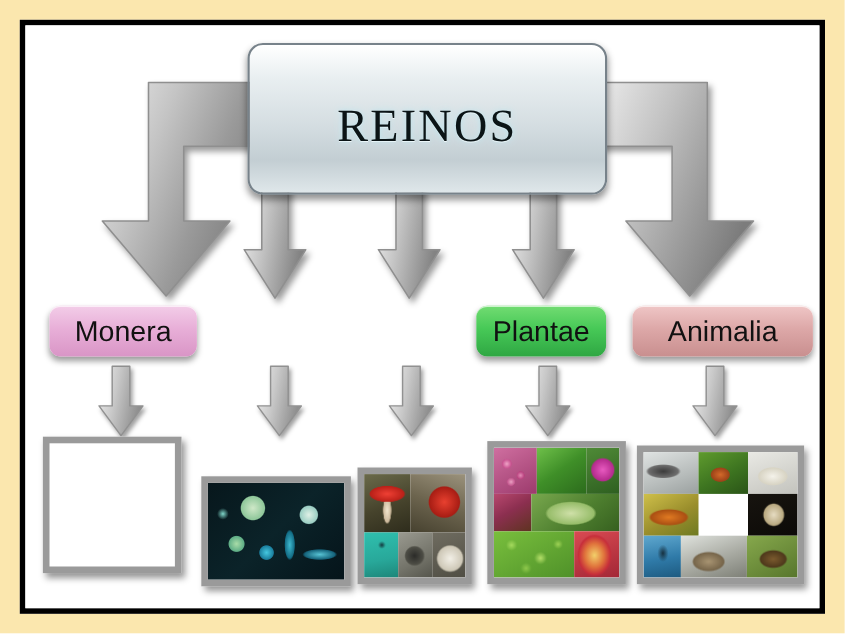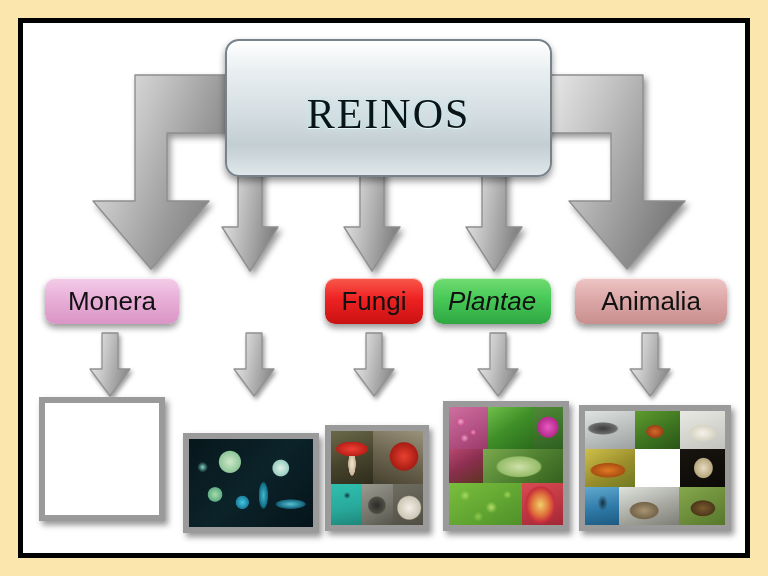--- a/index.html
+++ b/index.html
@@ -368,29 +368,26 @@
           </defs>
           <path d="M2,6 L2,64 L70,64 L70,132 L28,132 L86,200 L144,132 L102,132 L102,6 Z" fill="url(#gElbowR)" stroke="#8F8F8F" stroke-width="1.4" stroke-linejoin="round"></path>
         </svg>
       </div>
 
       <div class="kingdom" style="left:22px; width:134px; background:linear-gradient(to bottom,#F3CDE8 0%,#E8AFD8 45%,#D995C6 100%);">
         <span class="k-label">Monera</span>
       </div>
 
 
-      <div class="kingdom" style="left:302px; width:98px; background:linear-gradient(to bottom,#F85A4C 0%,#EE2222 45%,#C91111 100%);">
-        <span class="k-label">Fungi</span>
-      </div>
-
-      <div class="kingdom" style="left:410px; width:118px; background:linear-gradient(to bottom,#72DC72 0%,#47C957 45%,#2FA743 100%);font-style:italic;">
+
+      <div class="kingdom" style="left:410px; width:118px; background:linear-gradient(to bottom,#72DC72 0%,#47C957 45%,#2FA743 100%);">
         <span class="k-label">Plantae</span>
       </div>
 
-      <div class="kingdom" style="left:552px; width:152px; background:linear-gradient(to bottom,#EFC6C6 0%,#DDA8A8 45%,#C98F8F 100%);">
+      <div class="kingdom" style="left:552px; width:164px; background:linear-gradient(to bottom,#EFC6C6 0%,#DDA8A8 45%,#C98F8F 100%);">
         <span class="k-label">Animalia</span>
       </div>
 
       <div class="arrow-small" style="left:64px; top:308px;">
         <svg width="46" height="68" viewBox="0 0 46 68">
           <defs>
               <linearGradient id="gS1" x1="0" y1="0" x2="1" y2="0.3">
             <stop offset="0%" stop-color="#F0F0F0"></stop>
                 <stop offset="45%" stop-color="#C8C8C8"></stop>
             <stop offset="100%" stop-color="#8E8E8E"></stop>

